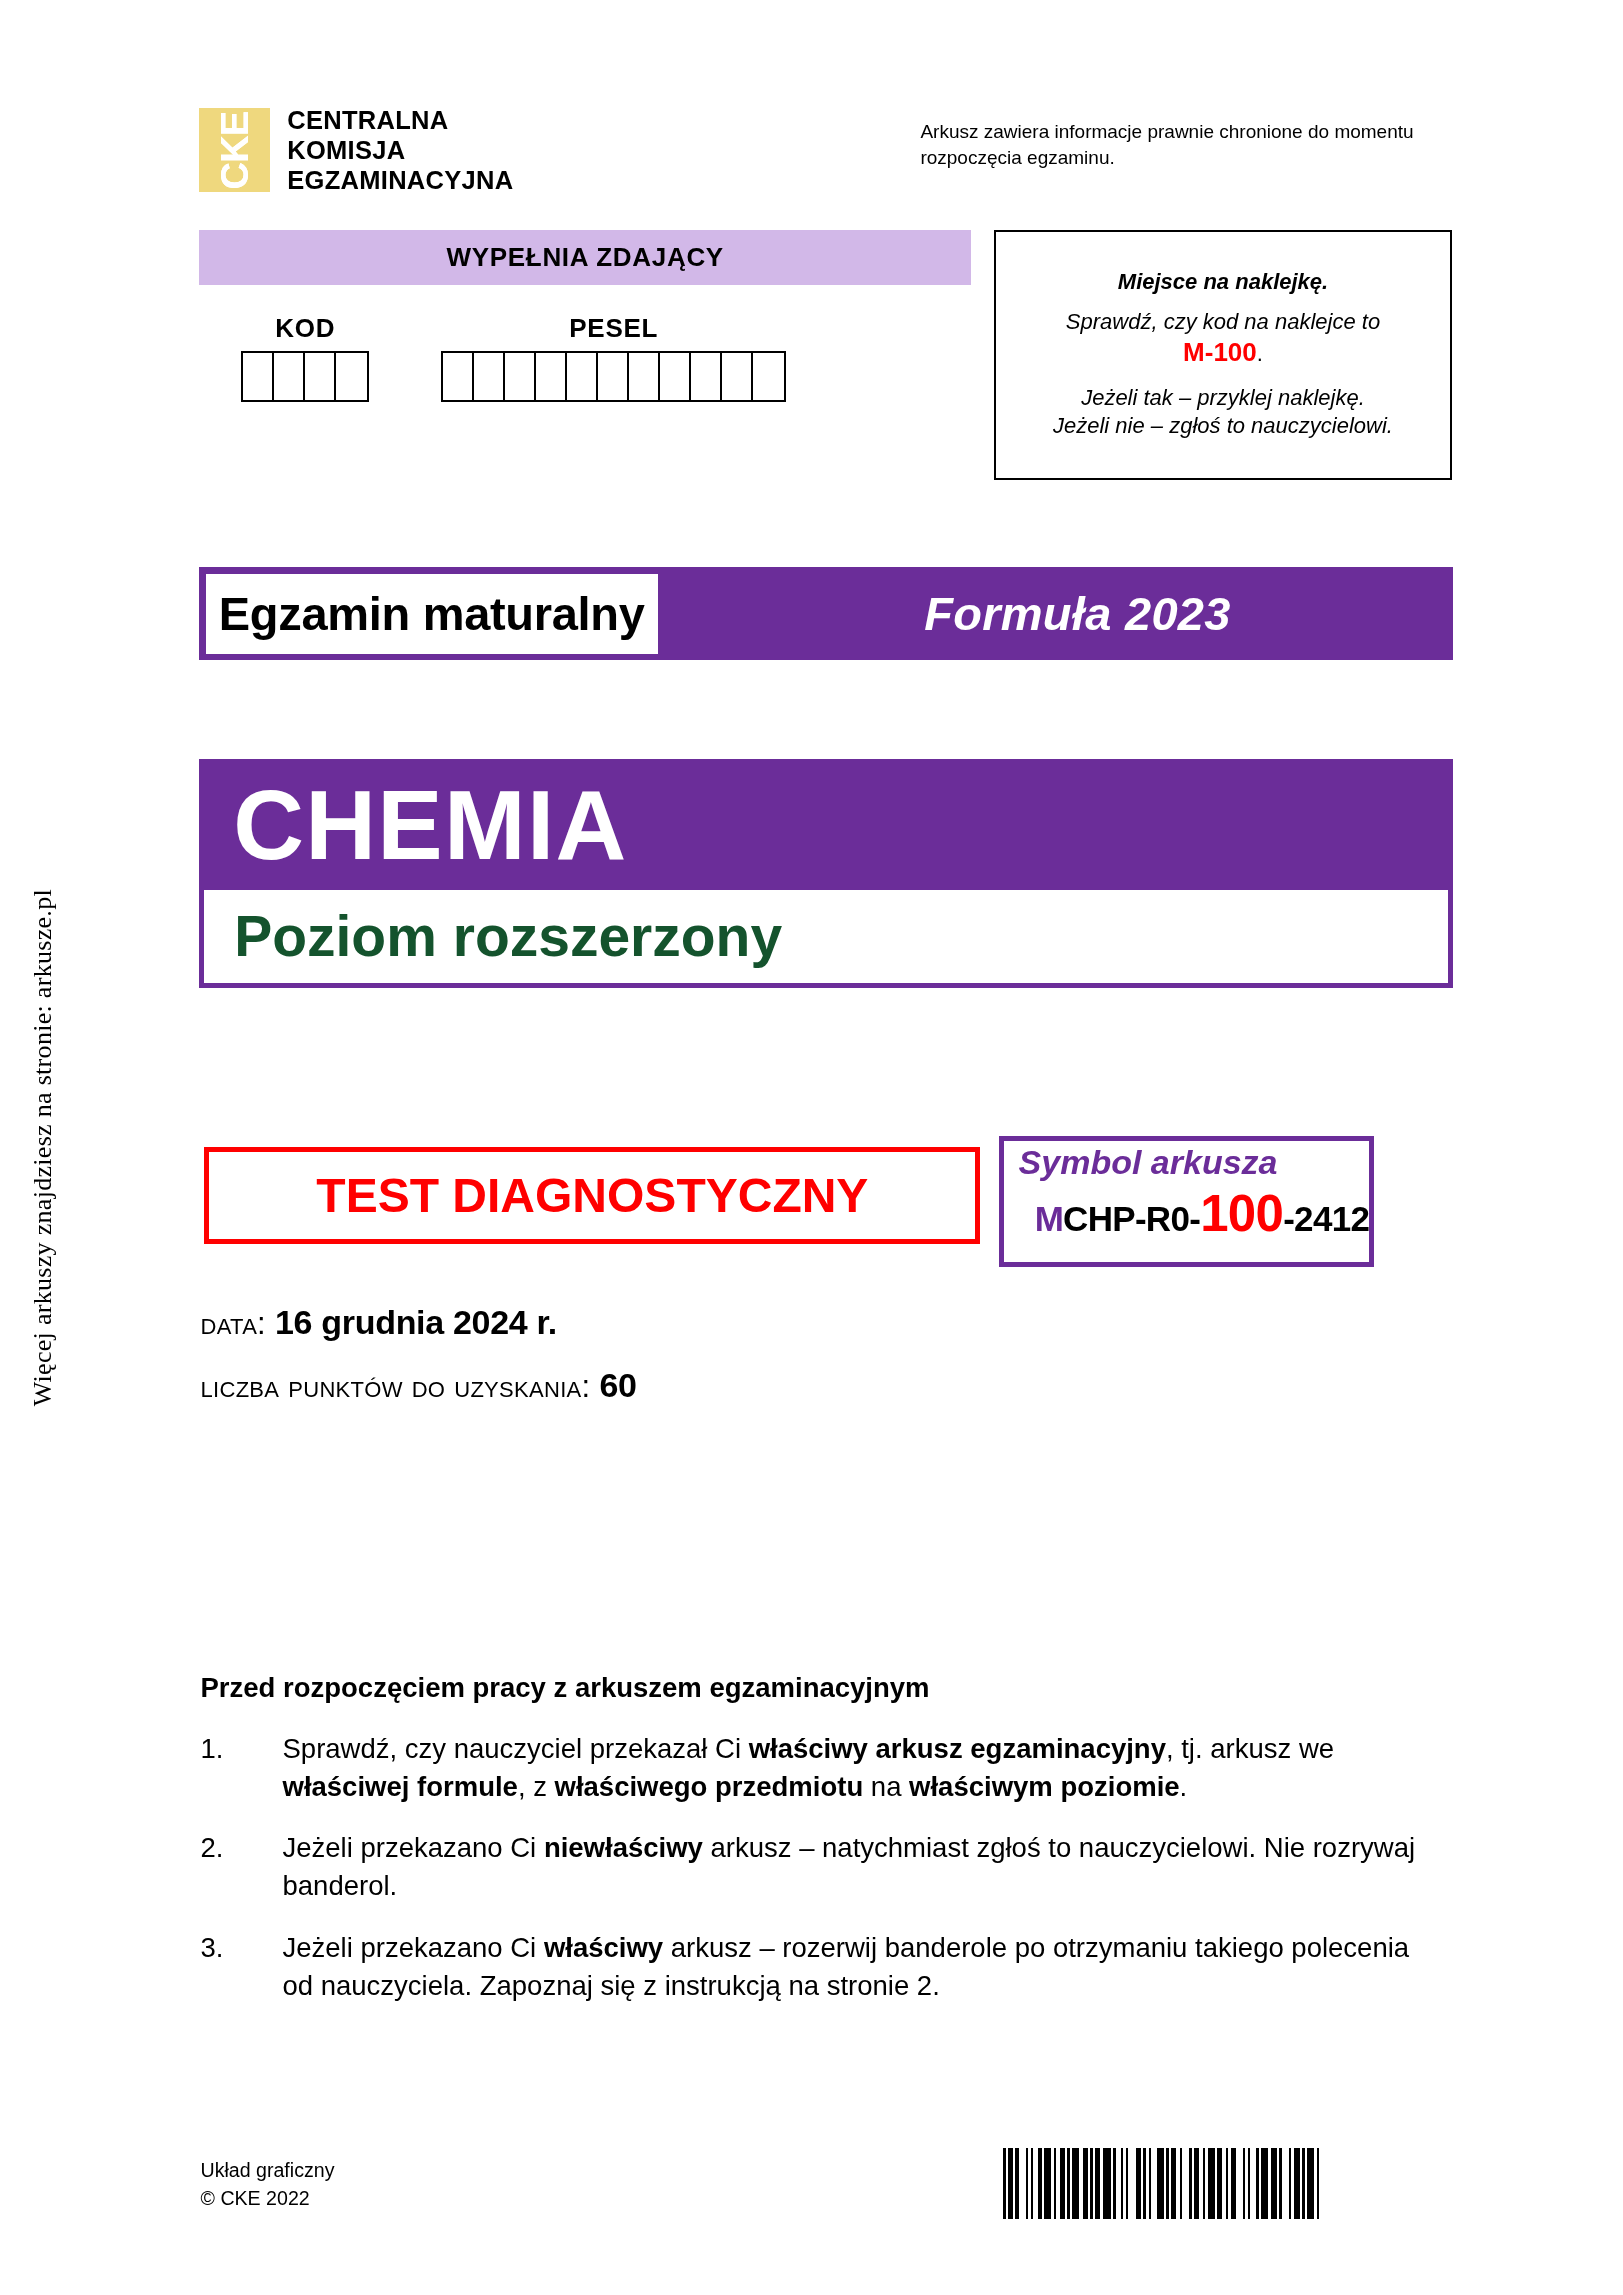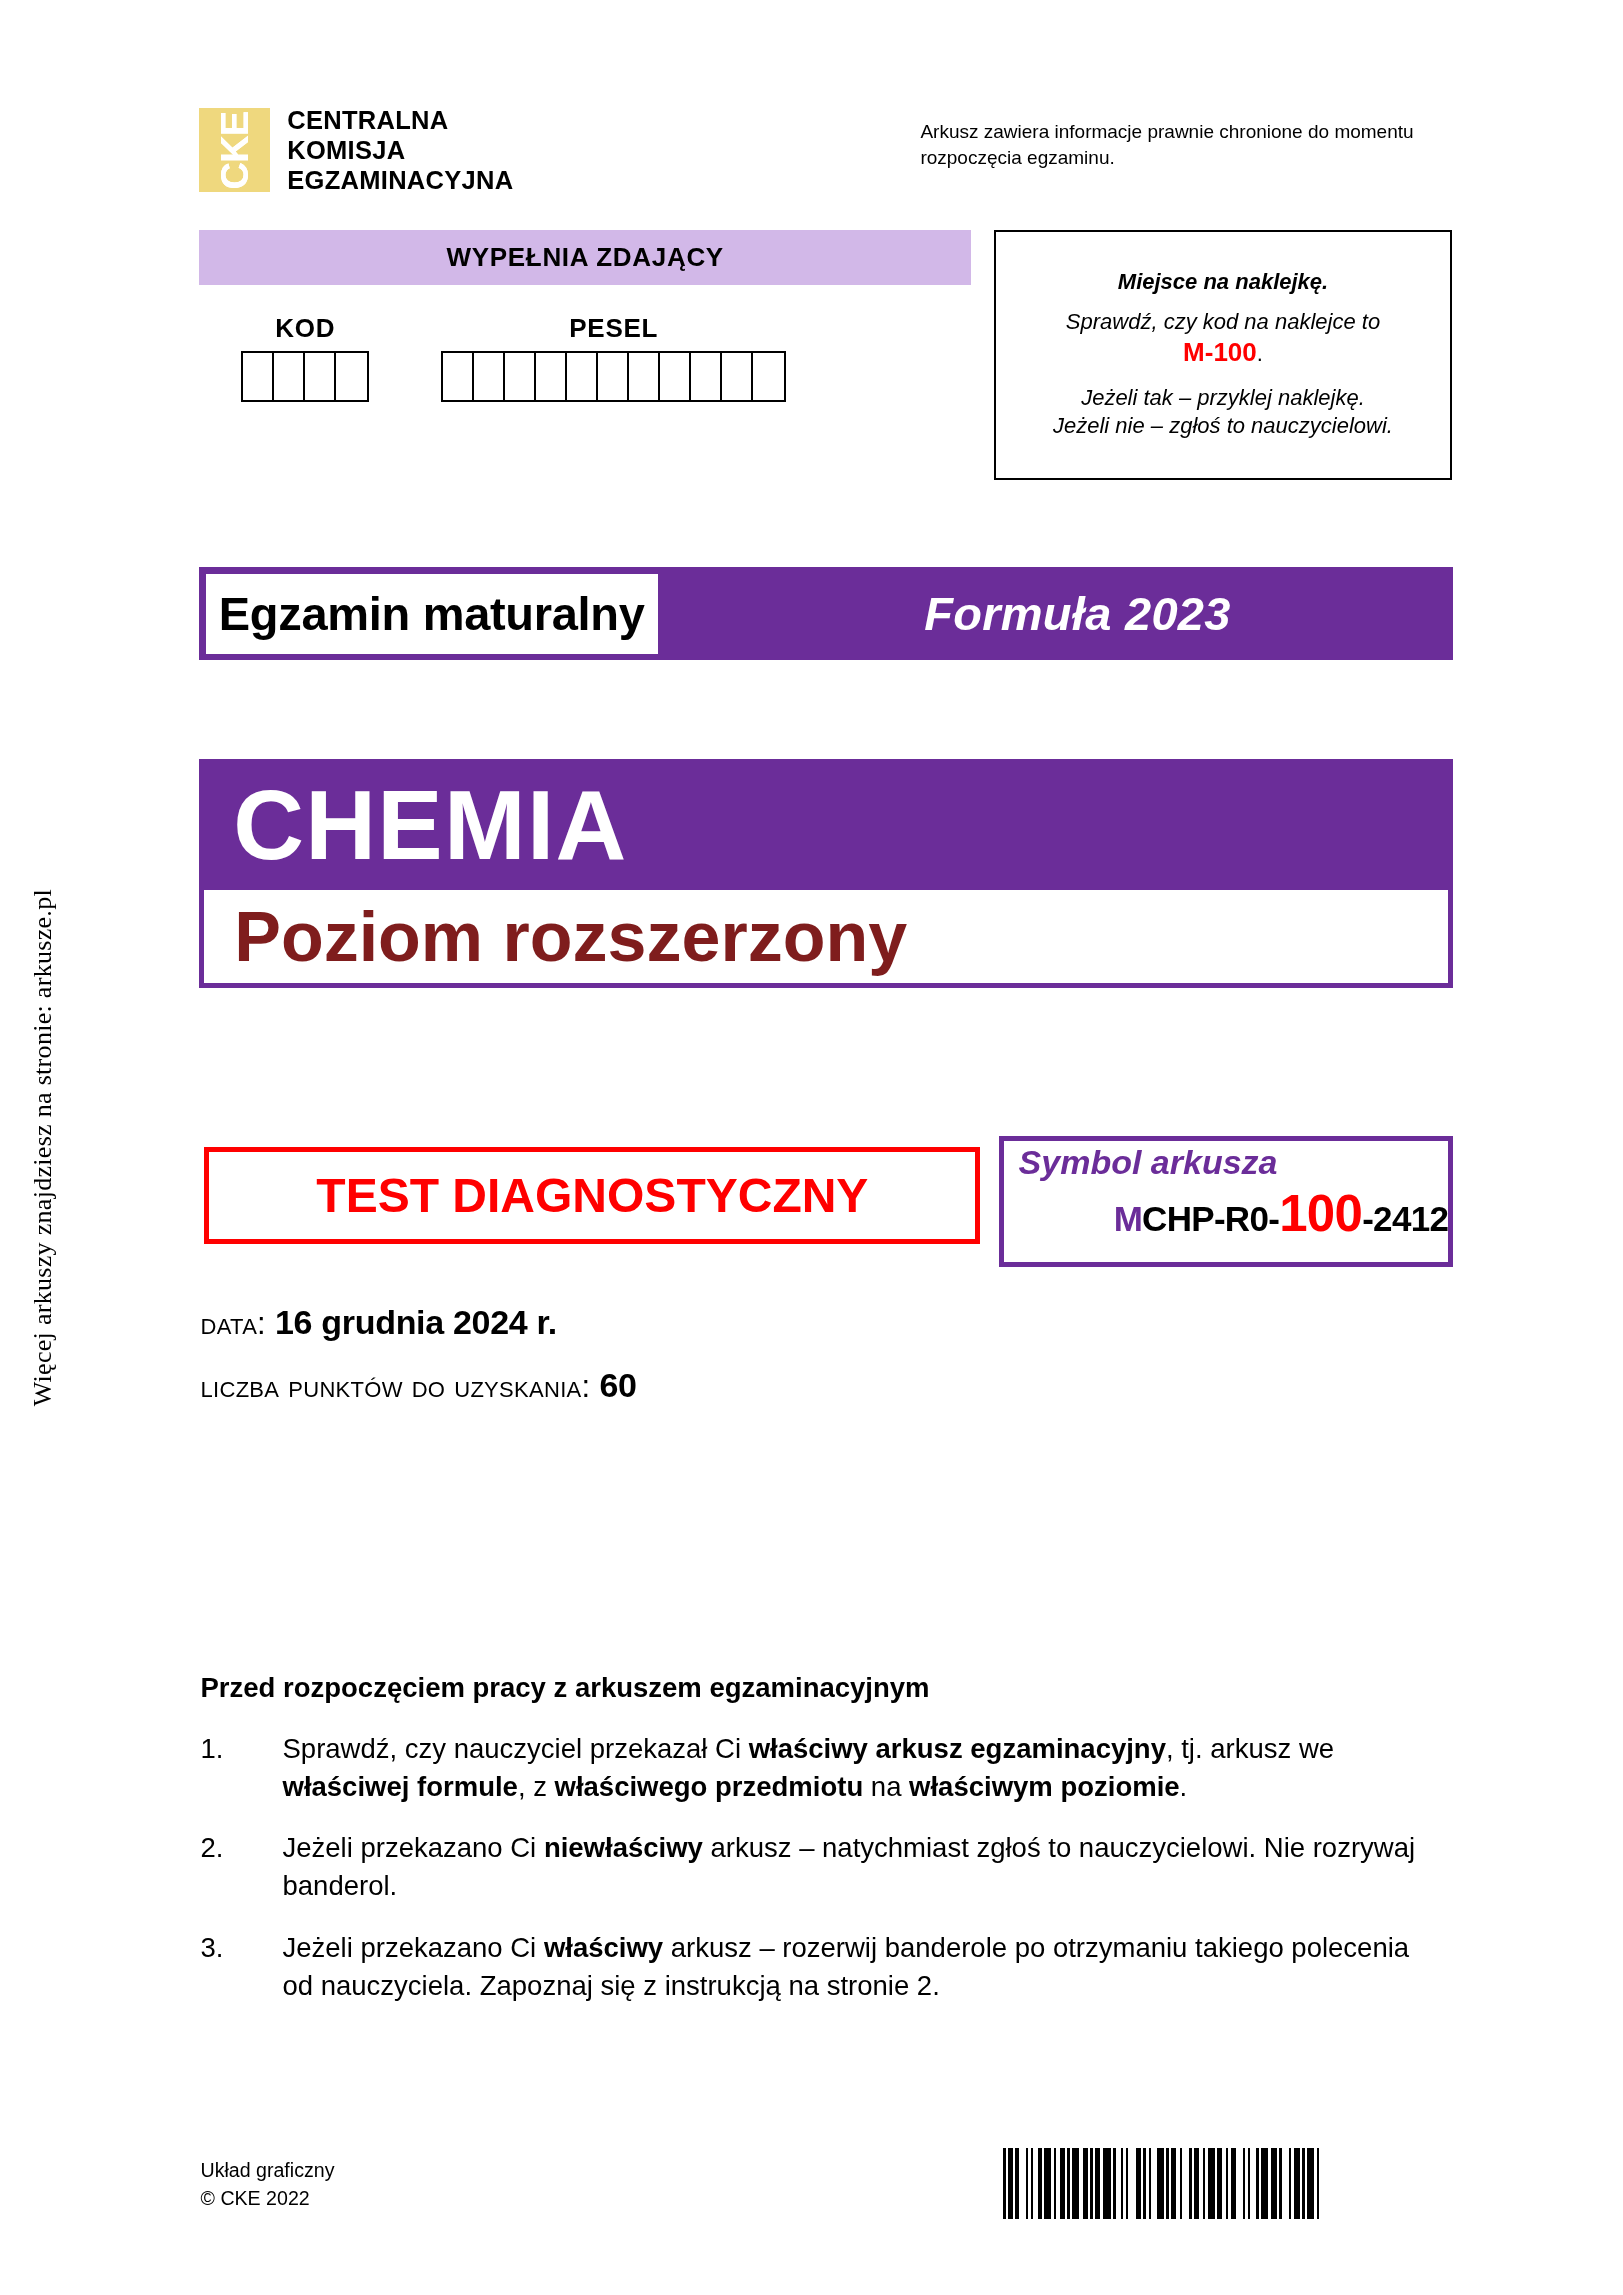--- a/index.html
+++ b/index.html
@@ -267,22 +267,22 @@
     border-top: none;
     background: #ffffff;
     height: 98px;
     display: flex;
     align-items: center;
     padding-left: 30px;
     box-sizing: border-box;
   }
   .subject-level span {
     font-weight: 700;
-    font-size: 70px;
-    color: #7f1d1d;
+    font-size: 57px;
+    color: #14532d;
     letter-spacing: 0px;
     line-height: 1;
   }
 
   
   .row-diag {
     position: absolute;
     left: 9.2px;
     top: 1136px;
     width: 1254px;
@@ -305,21 +305,21 @@
     color: #FF0000;
     font-weight: 700;
     font-size: 48px;
     letter-spacing: 0px;
     white-space: nowrap;
   }
   .symbol-box {
     position: absolute;
     left: 800px;
     top: 0;
-    width: 454px;
+    width: 375px;
     height: 131px;
     border: 5.9px solid #6B2D99;
     box-sizing: border-box;
     background: #fff;
     padding: 3.9px 0 0 14.4px;
   }
   .symbol-title {
     font-style: italic;
     font-weight: 700;
     font-size: 34px;

